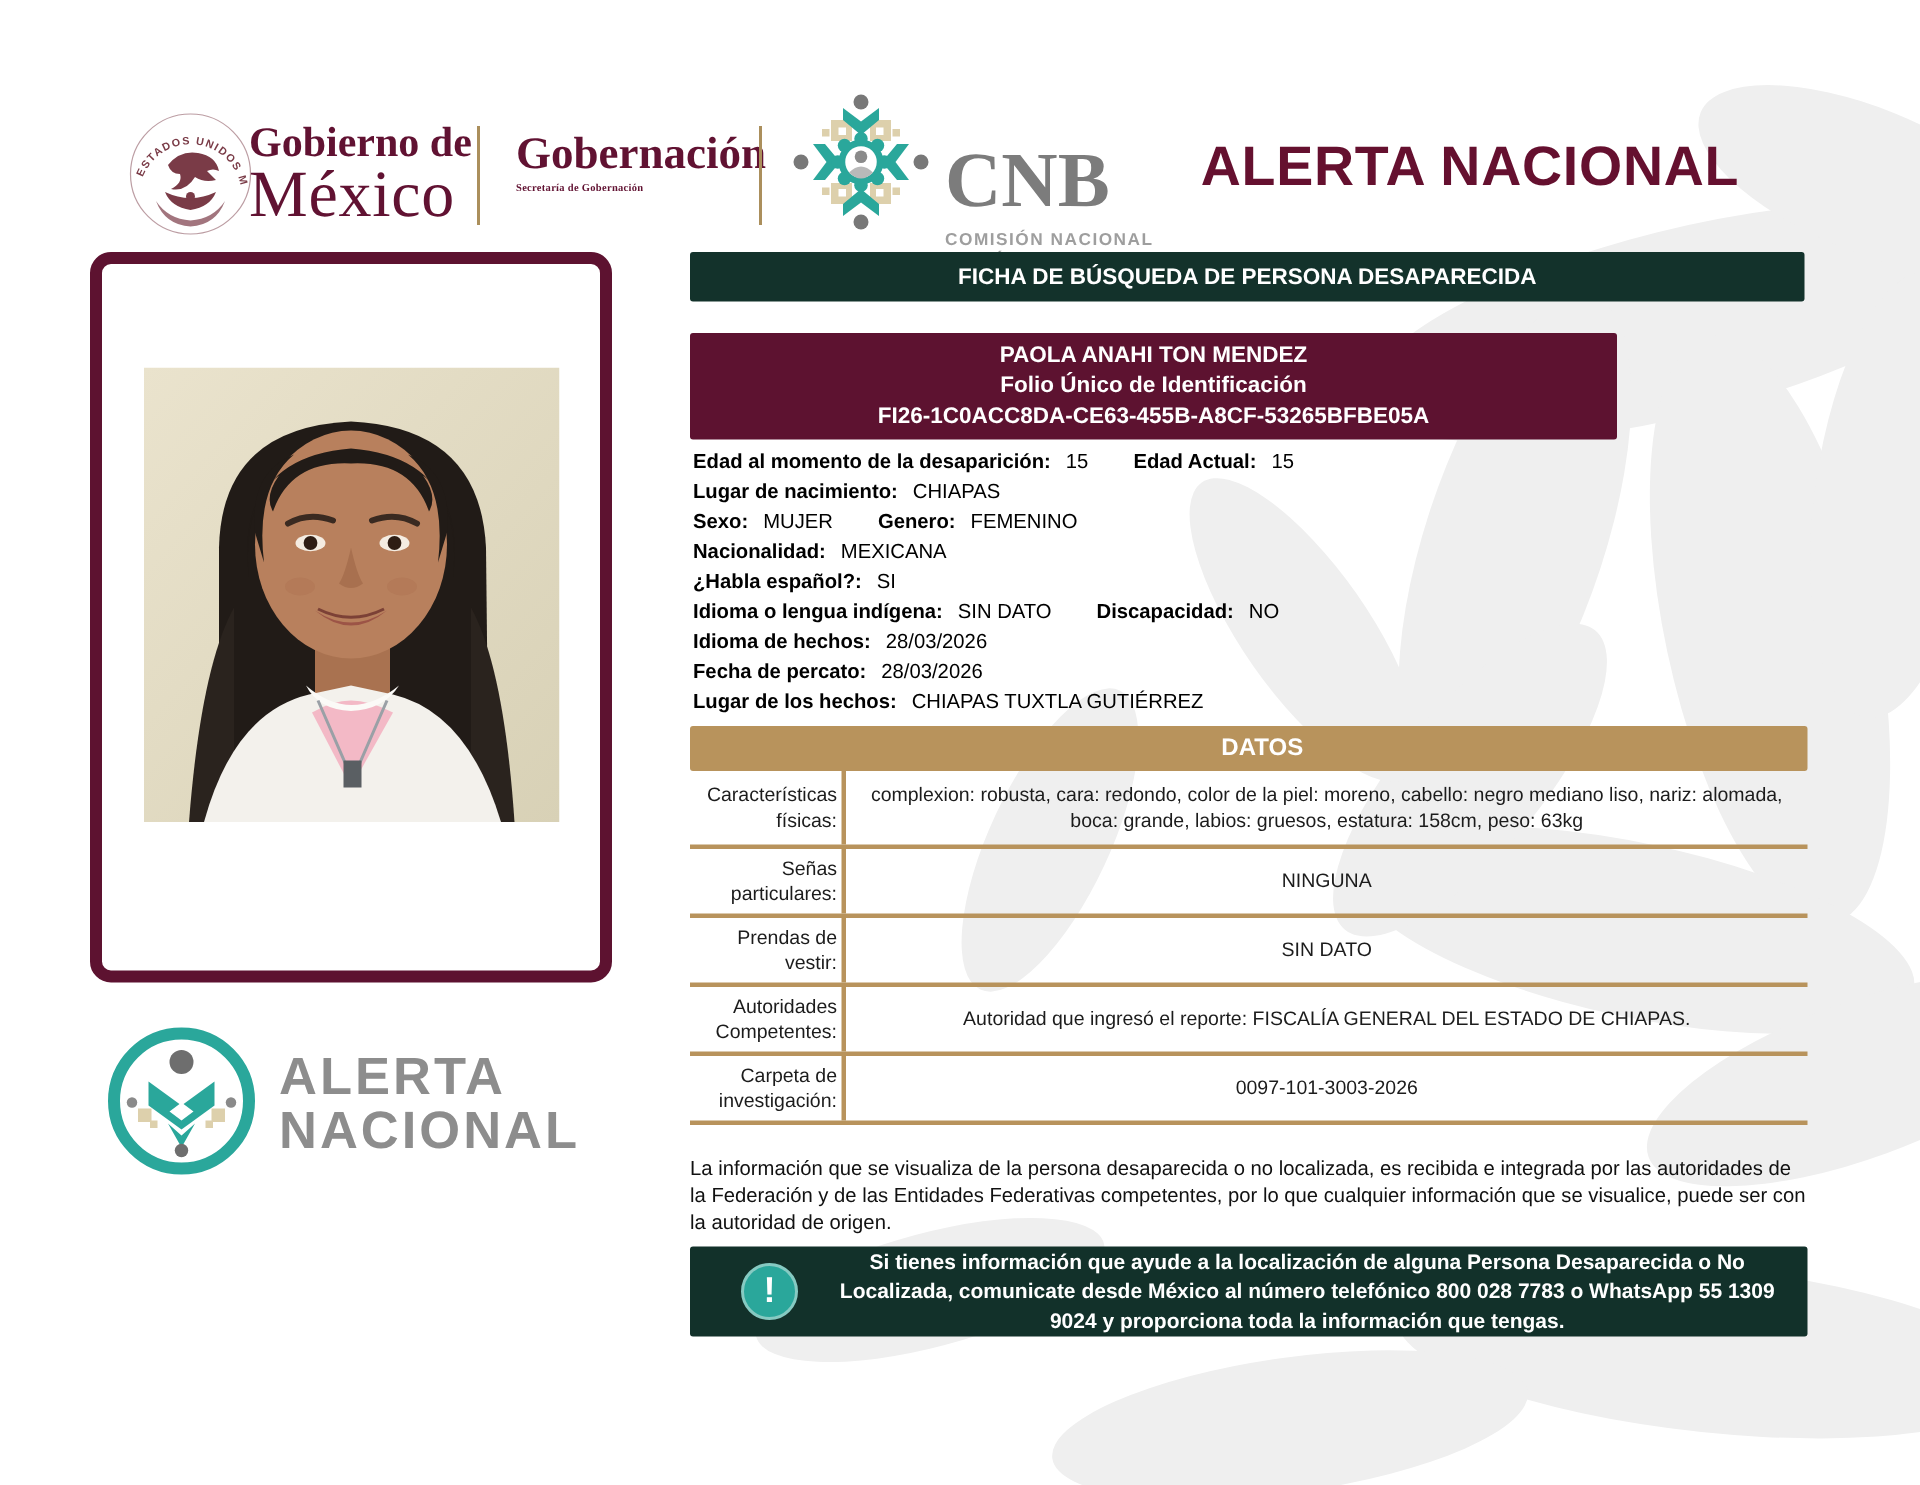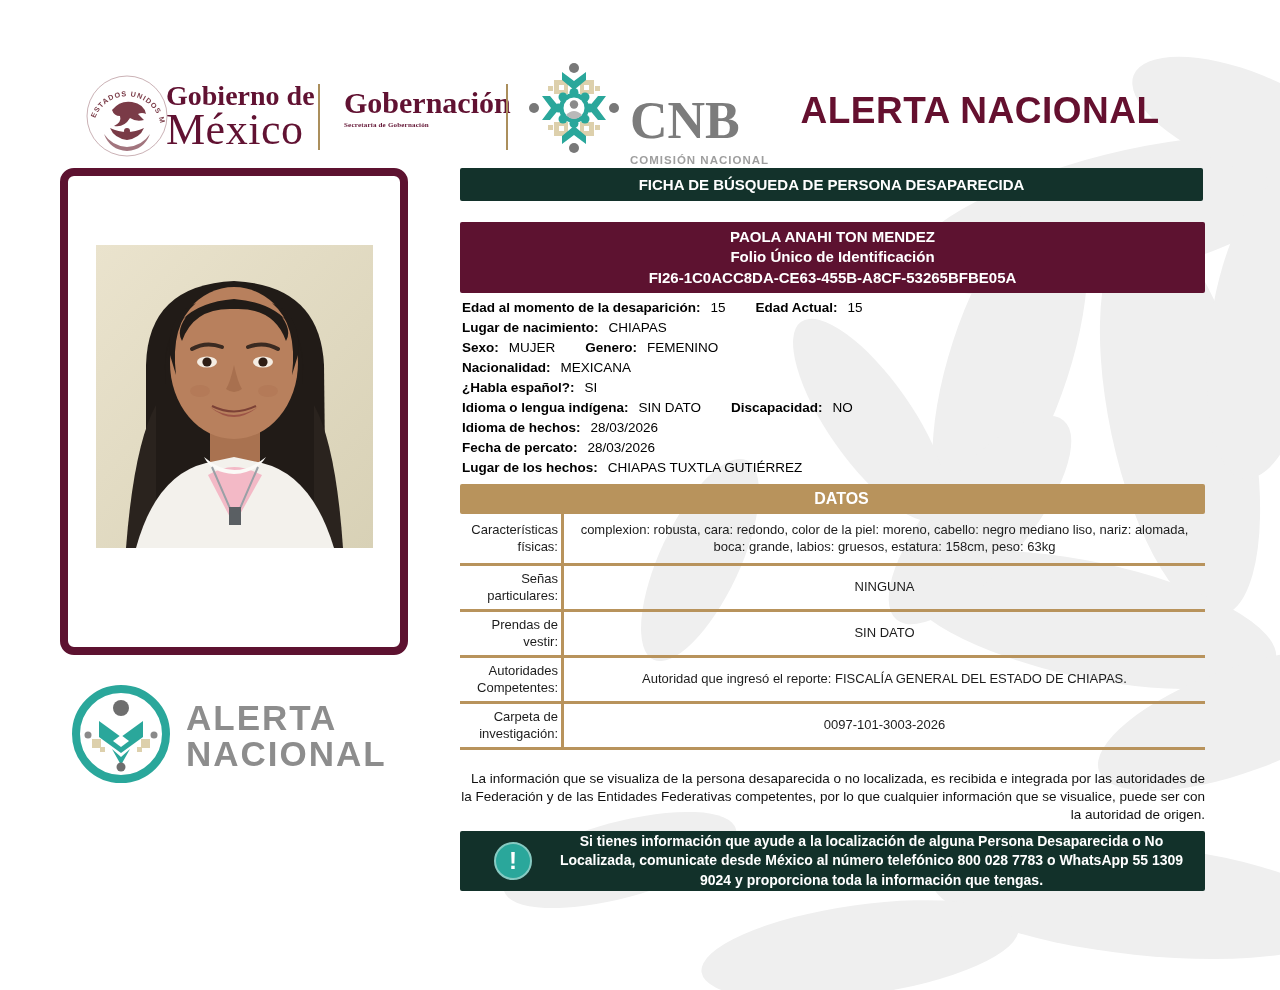--- a/index.html
+++ b/index.html
@@ -28,39 +28,39 @@
   
   .photo-frame { position:absolute; left:60px; top:168px; width:348px; height:487px;
                  border:8px solid #5d1230; border-radius:14px; background:#ffffff; }
   .photo-frame svg { position:absolute; left:28px; top:69px; }
   .an-logo { position:absolute; left:70px; top:683px; }
   .an-text { position:absolute; left:186px; top:700px; color:#8d8d8d; font-weight:bold;
              font-size:35px; letter-spacing:2px; line-height:1.04; }
   .banner-green { position:absolute; left:460px; top:168px; width:743px; height:33px;
                   background:#13322b; color:#ffffff; font-size:15px; font-weight:bold;
                   display:flex; align-items:center; justify-content:center; border-radius:2px; }
-  .banner-maroon { position:absolute; left:460px; top:222px; width:745px; height:71px;
+  .banner-maroon { position:absolute; left:460px; top:222px; width:618px; height:71px;
                    background:#5d1230; color:#ffffff; font-size:15px; font-weight:bold;
                    display:flex; flex-direction:column; align-items:center; justify-content:center;
                    line-height:1.35; border-radius:2px; }
   .info { position:absolute; left:462px; top:298px; width:743px; font-size:13.5px; color:#000; }
   .info-row { height:19.9px; display:flex; align-items:center; white-space:nowrap; }
   .info-row b { font-weight:bold; }
   .info-row .val { margin-left:10px; }
   .info-row .pair2 { margin-left:30px; }
   .banner-datos { position:absolute; left:460px; top:484px; width:745px; height:30px;
                   background:#b8935c; color:#ffffff; font-size:16px; font-weight:bold;
                   display:flex; align-items:center; justify-content:center; border-radius:2px;padding-left:18px; }
   .dtable { position:absolute; left:460px; top:514px; width:745px; font-size:13px; color:#1c1c1c; }
   .drow { display:flex; border-bottom:3px solid #b8935c; min-height:46px; }
   .drow .lbl { width:104px; border-right:3px solid #b8935c; display:flex; align-items:center;
                justify-content:center; text-align:right; padding:5px 3px; line-height:1.25; }
   .drow .valc { flex:1; display:flex; align-items:center; justify-content:center;
                 text-align:center; padding:5px 16px; line-height:1.3; }
-  .disclaimer { position:absolute; left:460px; top:770px; width:745px; text-align:right;
+  .disclaimer { position:absolute; left:460px; top:770px; width:745px; text-align:left;
                 font-size:13.5px; color:#111111; line-height:1.32; }
   .banner-contact { position:absolute; left:460px; top:831px; width:745px; height:60px;
                     background:#12312a; border-radius:2px; color:#ffffff; }
   .banner-contact .txt { position:absolute; left:90px; right:12px; top:0; height:100%;
                          display:flex; align-items:center; justify-content:center; text-align:center;
                          font-size:14px; font-weight:bold; line-height:1.4; }
   .alert-ico { position:absolute; left:34px; top:11px; width:38px; height:38px; border-radius:50%;
                background:#2aa79b; border:2px solid #86cac2; color:#ffffff; font-size:24px;
                font-weight:bold; display:flex; align-items:center; justify-content:center; }
 </style>

